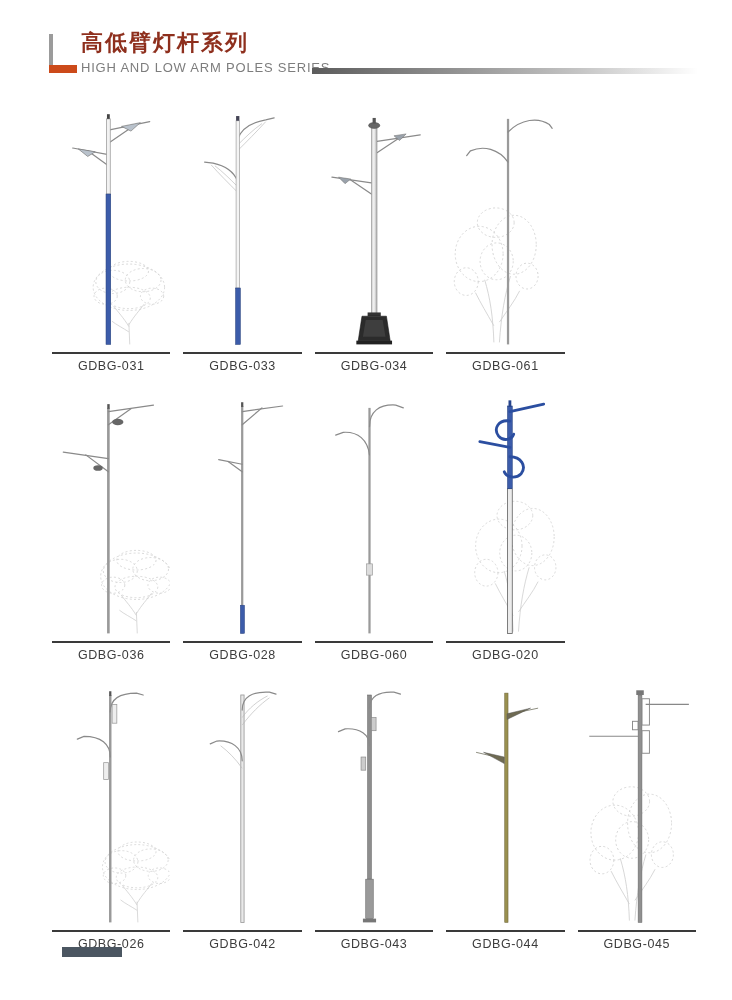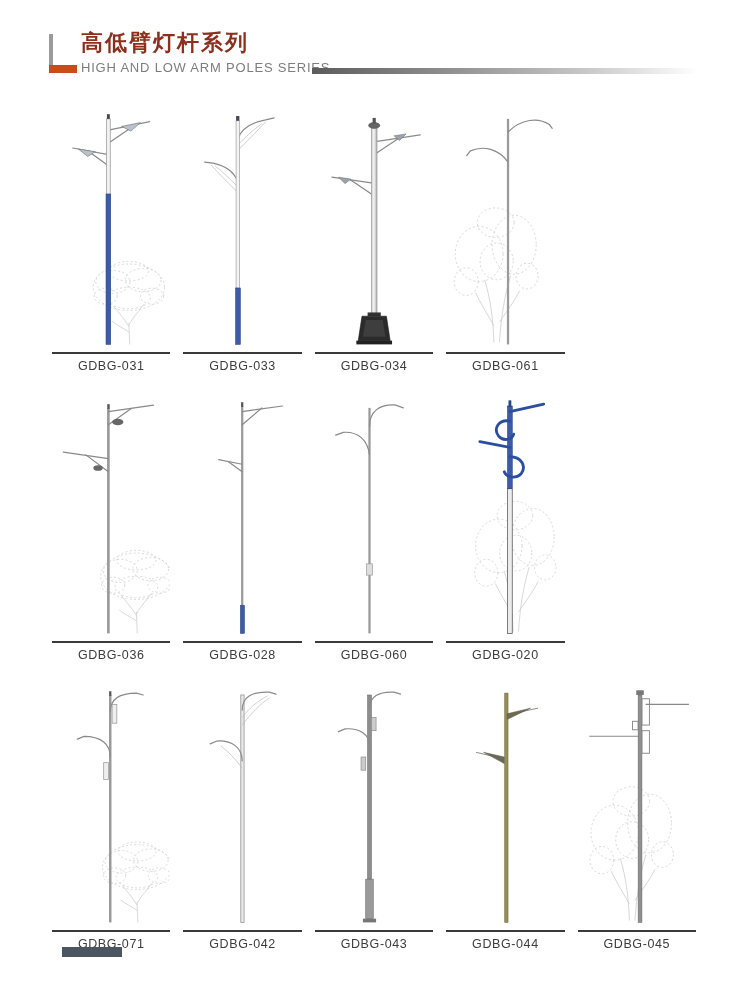--- a/index.html
+++ b/index.html
@@ -237,21 +237,21 @@
           <line x1="62" y1="10" x2="62" y2="252" stroke="#999" stroke-width="2.6"></line>
           <rect x="60.8" y="6" width="2.4" height="5" fill="#555"></rect>
           <g class="arm" stroke-width="1.4">
             <path d="M62,28 C62,14 72,8 90,8 L97,10"></path>
             <path d="M62,76 C62,62 52,54 34,54 L27,57"></path>
           </g>
           <rect x="64" y="20" width="5" height="20" fill="#eee" stroke="#999" stroke-width="0.8"></rect>
           <rect x="55" y="82" width="5" height="18" fill="#eee" stroke="#999" stroke-width="0.8"></rect>
         </svg>
       </div>
-      <div class="model">GDBG-071</div>
+      <div class="model">GDBG-026</div>
     </div>
 
     <div class="cell">
       <div class="draw">
         <svg viewBox="0 0 126 252">
           <rect x="61.5" y="10" width="3.5" height="242" fill="#e9e9e9" stroke="#999" stroke-width="0.9"></rect>
           <g class="arm" stroke-width="1.4">
             <path d="M63,26 C63,12 74,6 92,7 L99,9"></path>
             <path d="M63,80 C63,66 52,58 36,59 L29,62"></path>
           </g>

